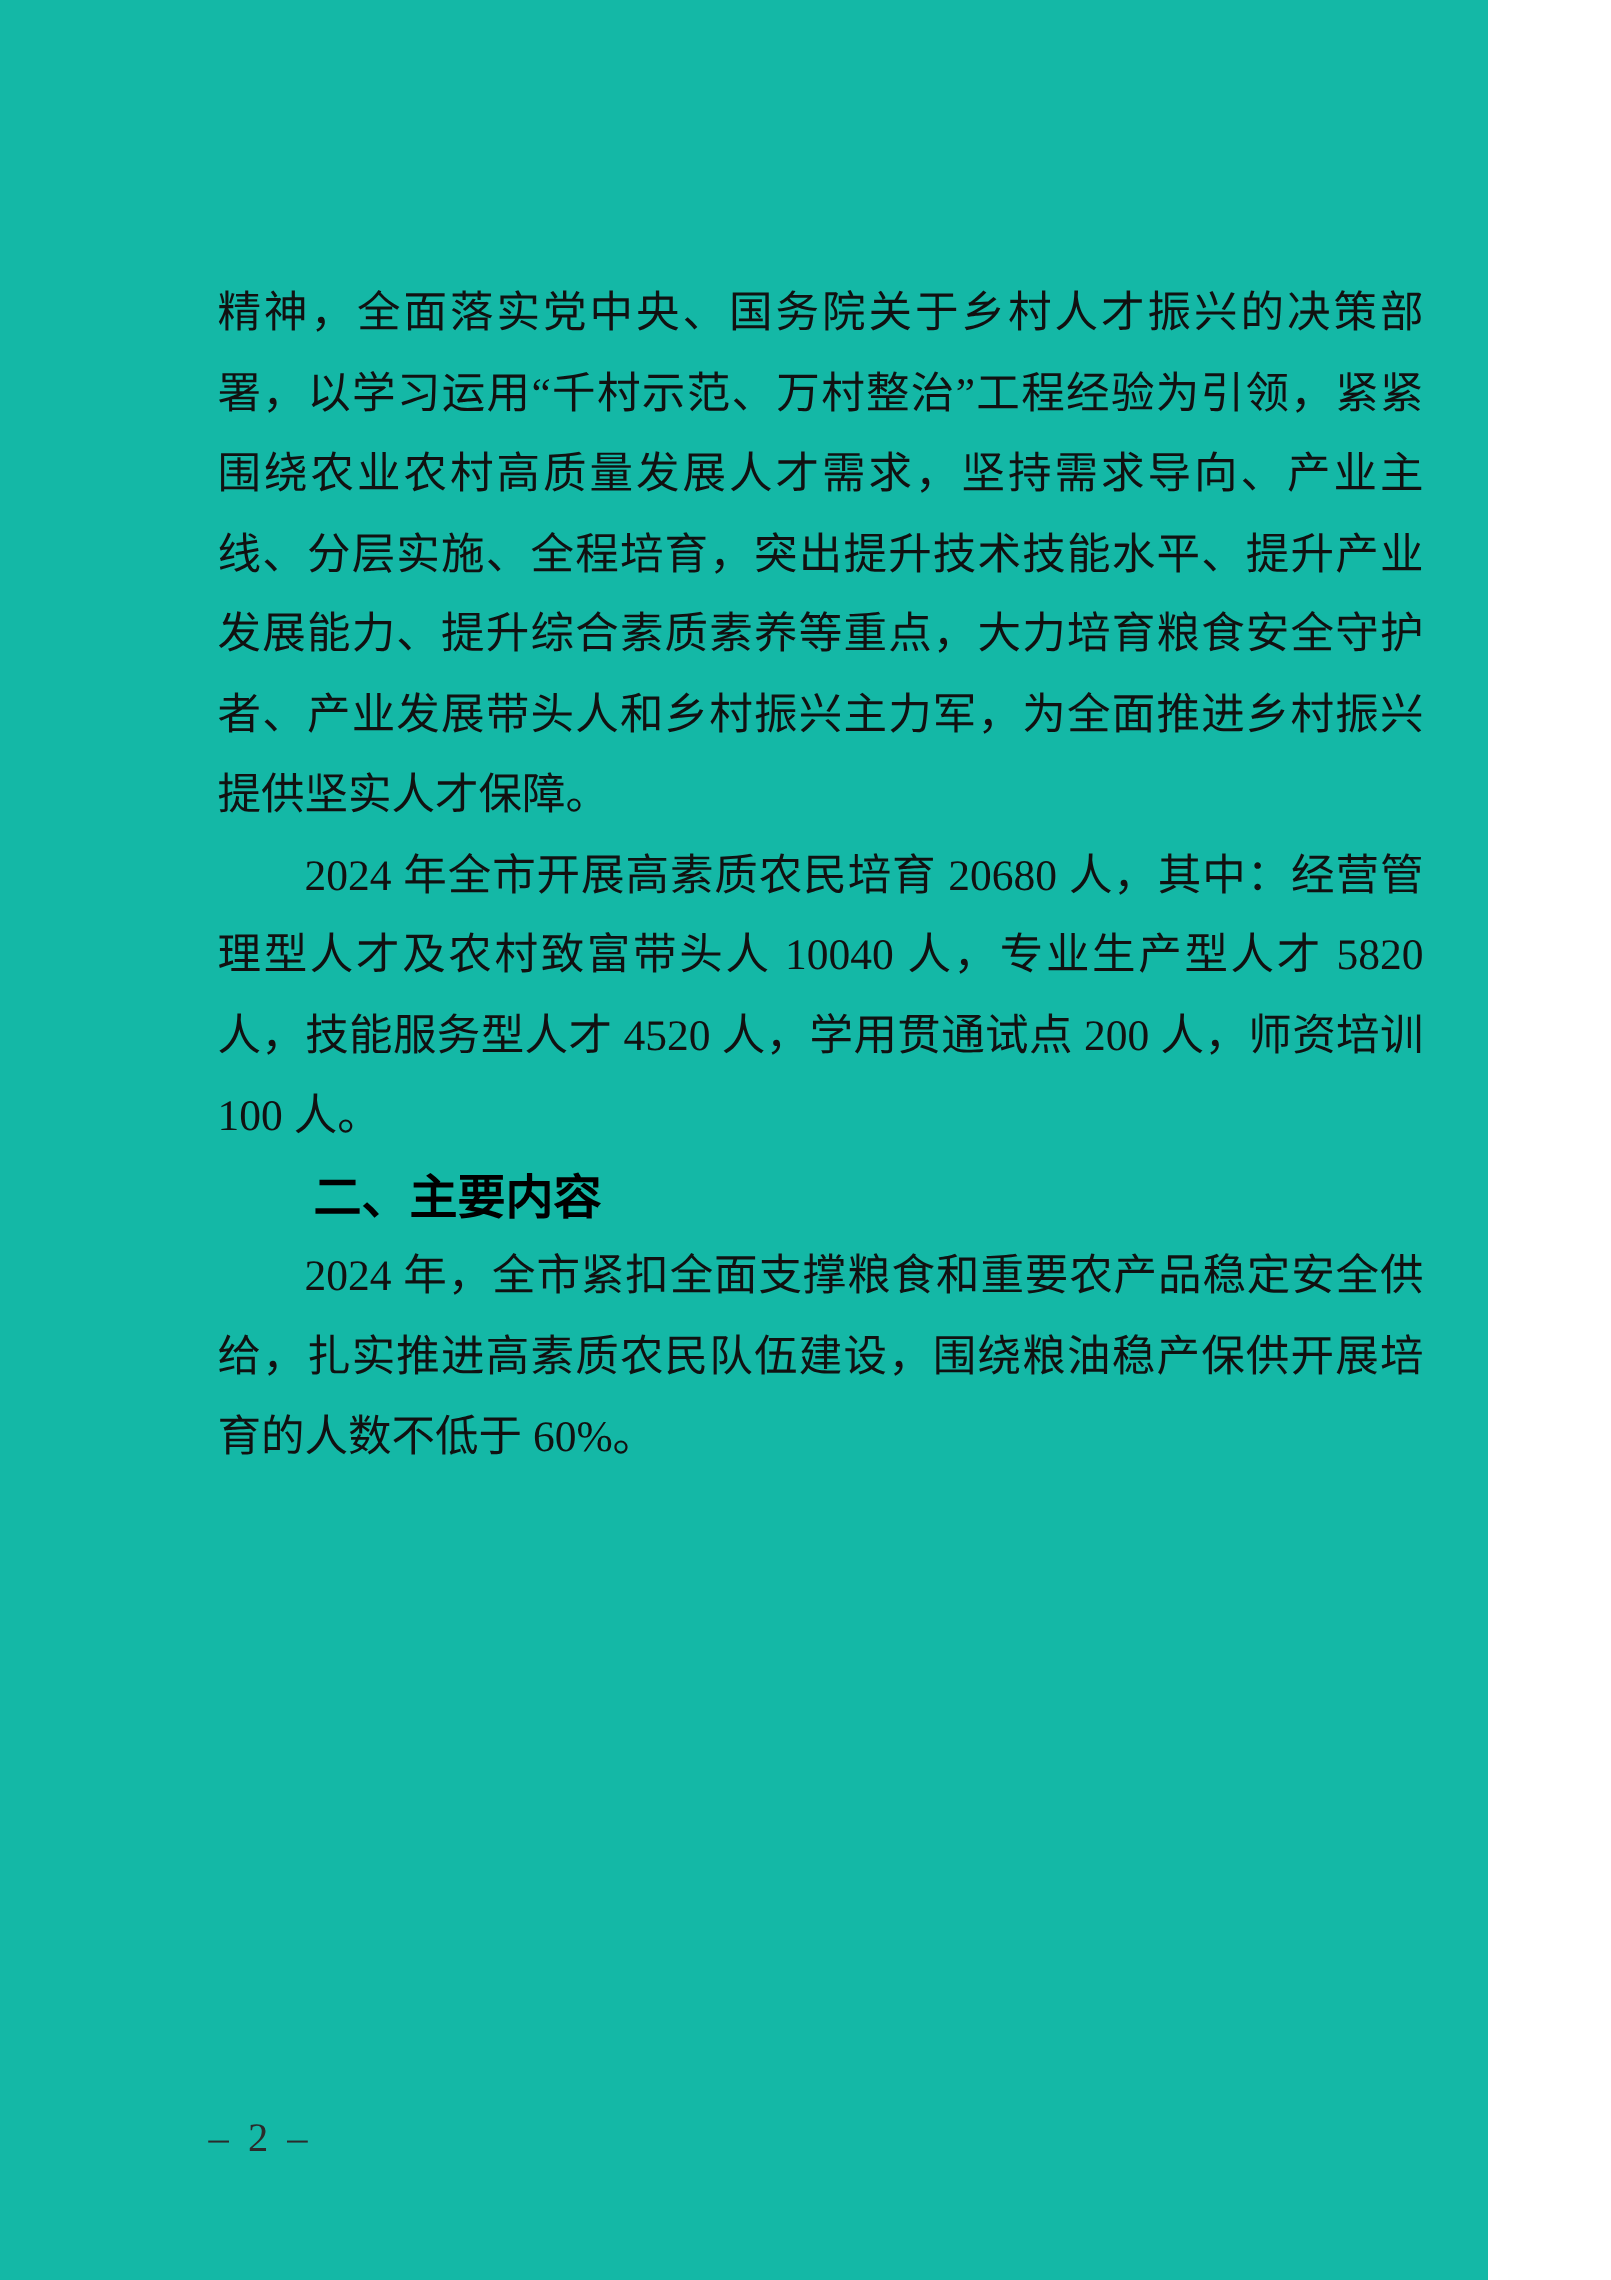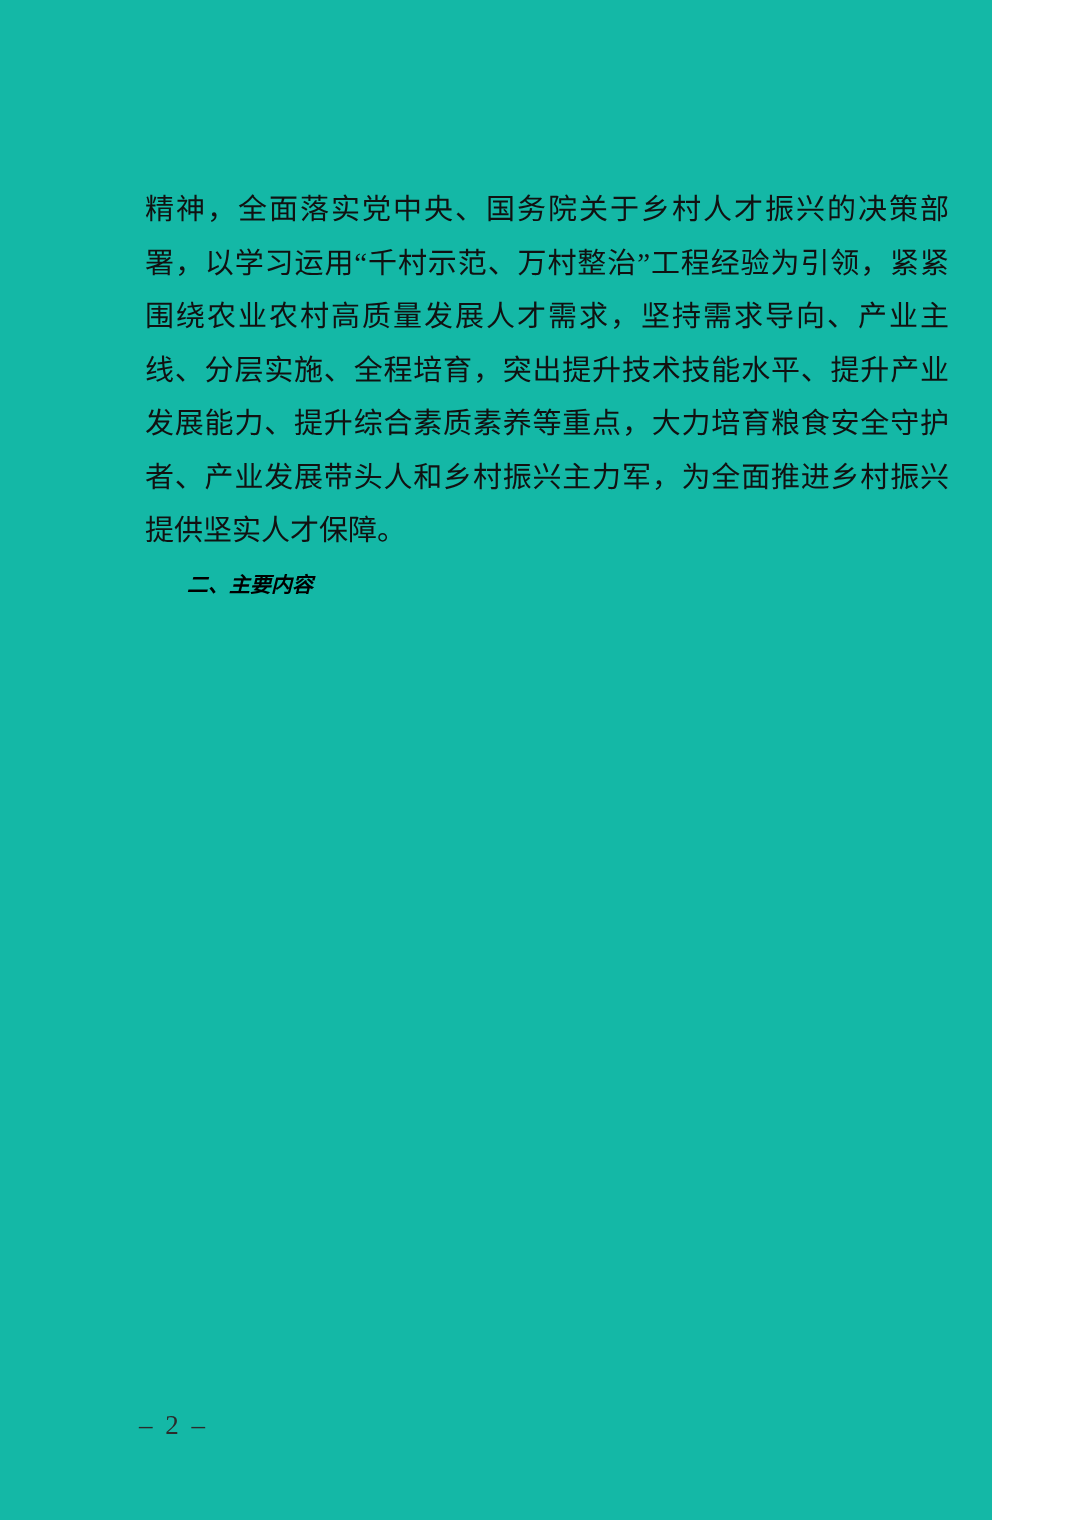--- a/index.html
+++ b/index.html
@@ -32,24 +32,23 @@
   }
   .indent {
     text-indent: 2em;
   }
   .heading {
     margin: 0;
     padding: 0;
     text-indent: 2em;
     font-family: "Liberation Sans", sans-serif;
     font-weight: 700;
-    font-size: 21px;
+    font-size: 32px;
     line-height: 53.5px;
     color: #000000;
-    font-style: italic;
   }
   .lead {
     font-weight: 700;
   }
   .footer {
     position: absolute;
     left: 139px;
     top: 1408px;
     font-family: "Liberation Serif", serif;
     font-size: 27px;
@@ -57,16 +56,18 @@
     color: #2b2b2b;
     letter-spacing: 3px;
   }
 </style>
 </head>
 <body>
 
 <div class="page">
   <div class="text-block">
     <p class="para">精神，全面落实党中央、国务院关于乡村人才振兴的决策部署，以学习运用“千村示范、万村整治”工程经验为引领，紧紧围绕农业农村高质量发展人才需求，坚持需求导向、产业主线、分层实施、全程培育，突出提升技术技能水平、提升产业发展能力、提升综合素质素养等重点，大力培育粮食安全守护者、产业发展带头人和乡村振兴主力军，为全面推进乡村振兴提供坚实人才保障。</p>
+    <p class="para indent">2024 年全市开展高素质农民培育 20680 人，其中：经营管理型人才及农村致富带头人 10040 人，专业生产型人才 5820 人，技能服务型人才 4520 人，学用贯通试点 200 人，师资培训 100 人。</p>
     <h2 class="heading">二、主要内容</h2>
+    <p class="para indent">2024 年，全市紧扣全面支撑粮食和重要农产品稳定安全供给，扎实推进高素质农民队伍建设，围绕粮油稳产保供开展培育的人数不低于 60%。</p>
   </div>
   <div class="footer">– 2 –</div>
 </div>
 
 </body></html>

